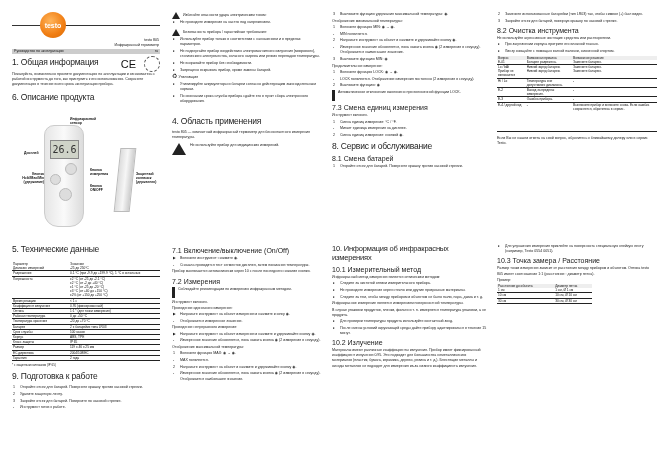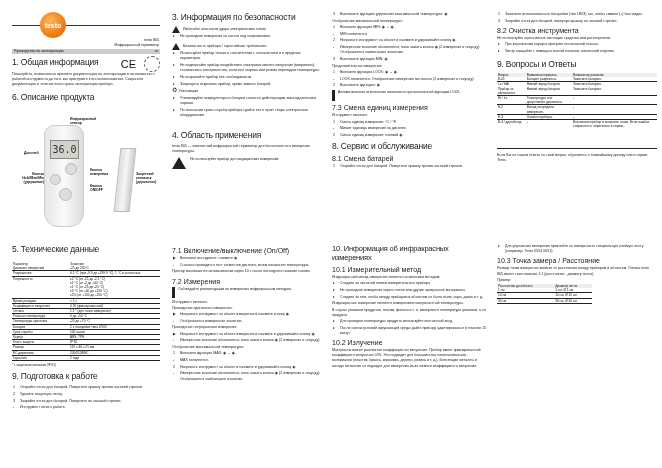--- a/index.html
+++ b/index.html
@@ -51,36 +51,35 @@
         <div style="display:flex;gap:8px;align-items:center;">
           <span style="font-size:11px;">CE</span>
           <span style="width:14px;height:14px;border:1px dashed #555;border-radius:50%;display:inline-block;"></span>
         </div>
       </div>
       <div class="p">Пожалуйста, внимательно прочтите документацию по эксплуатации и ознакомьтесь с работой инструмента до того, как приступить к его использованию. Сохраните документацию в течение всего срока эксплуатации прибора.</div>
       <div class="h1" style="margin-top:4px;">6. Описание продукта</div>
     </div>
 
     <div class="device">
-      <div class="lcd">36.0</div>
+      <div class="lcd">26.6</div>
       <div class="btn" style="left:20px;top:37px;width:10px;height:10px;"></div>
       <div class="btn" style="left:5px;top:48px;width:9px;height:9px;"></div>
       <div class="btn" style="left:14px;top:62px;width:11px;height:11px;"></div>
     </div>
     <div class="lbl" style="left:70px;top:117px;width:30px;">Инфракрасный сенсор</div>
     <div class="lbl" style="left:24px;top:151px;">Дисплей</div>
     <div class="lbl" style="left:90px;top:168px;width:22px;">Кнопка измерения</div>
     <div class="lbl" style="left:20px;top:172px;width:24px;text-align:right;">Кнопка Hold/Max/Min (удержание)</div>
     <div class="lbl" style="left:90px;top:184px;width:22px;">Кнопка ON/OFF</div>
     <div class="clip"></div>
     <div class="lbl" style="left:136px;top:172px;width:25px;">Защитный колпачок (держатель)</div>
   </div>
 
   <div class="col" style="left:172px;width:150px;top:12px;">
-    <div class="h1">3. Информация по безопасности</div>
     <div class="p"><span class="warn"></span><span>Избегайте опасности удара электрическим током:</span></div>
     <div class="b"><span class="m">▸</span><span>Не проводите измерения на частях под напряжением.</span></div>
     <div class="p" style="margin-top:4px;"><span class="warn"></span><span>Безопасность прибора / гарантийные требования:</span></div>
     <div class="b"><span class="m">▸</span><span>Используйте прибор только в соответствии с назначением и в пределах параметров.</span></div>
     <div class="b"><span class="m">▸</span><span>Не подвергайте прибор воздействию электромагнитного излучения (микроволн), статического электричества, сильного нагрева или резких перепадов температуры.</span></div>
     <div class="b"><span class="m">▸</span><span>Не вскрывайте прибор без необходимости.</span></div>
     <div class="b"><span class="m">▸</span><span>Запрещено вскрывать прибор, кроме замены батарей.</span></div>
     <div class="p"><span style="font-size:6px;">♻</span> <span>Утилизация</span></div>
     <div class="b"><span class="m">▸</span><span>Утилизируйте аккумуляторы и батареи согласно действующим законодательным нормам.</span></div>
     <div class="b"><span class="m">▸</span><span>По окончании срока службы прибора сдайте его в пункт сбора электронного оборудования.</span></div>
@@ -115,21 +114,20 @@
     <div class="b"><span class="m">1</span><span>Откройте отсек для батарей. Поверните крышку против часовой стрелки.</span></div>
   </div>
 
   <div class="col" style="left:497px;width:160px;top:12px;">
     <div class="b"><span class="m">2</span><span>Замените использованные батарейки (тип LR03) так, чтобы символ (+) был виден.</span></div>
     <div class="b"><span class="m">3</span><span>Закройте отсек для батарей, повернув крышку по часовой стрелке.</span></div>
     <div class="h2">8.2 Очистка инструмента</div>
     <div class="p">Не используйте агрессивные чистящие средства или растворители.</div>
     <div class="b"><span class="m">▸</span><span>При загрязнении корпуса протрите его влажной тканью.</span></div>
     <div class="b"><span class="m">▸</span><span>Линзу очищайте с помощью ватной палочки, смоченной спиртом.</span></div>
-    <div class="h1" style="margin-top:5px;">9. Вопросы и Ответы</div>
     <table>
       <tbody>
           <tr class="rl">
         <th>Вопрос</th>
         <th>Возможная причина</th>
         <th>Возможное решение</th>
       </tr>
       <tr class="rl">
             <td>E-01</td>
             <td>Батарея разряжена.</td>

